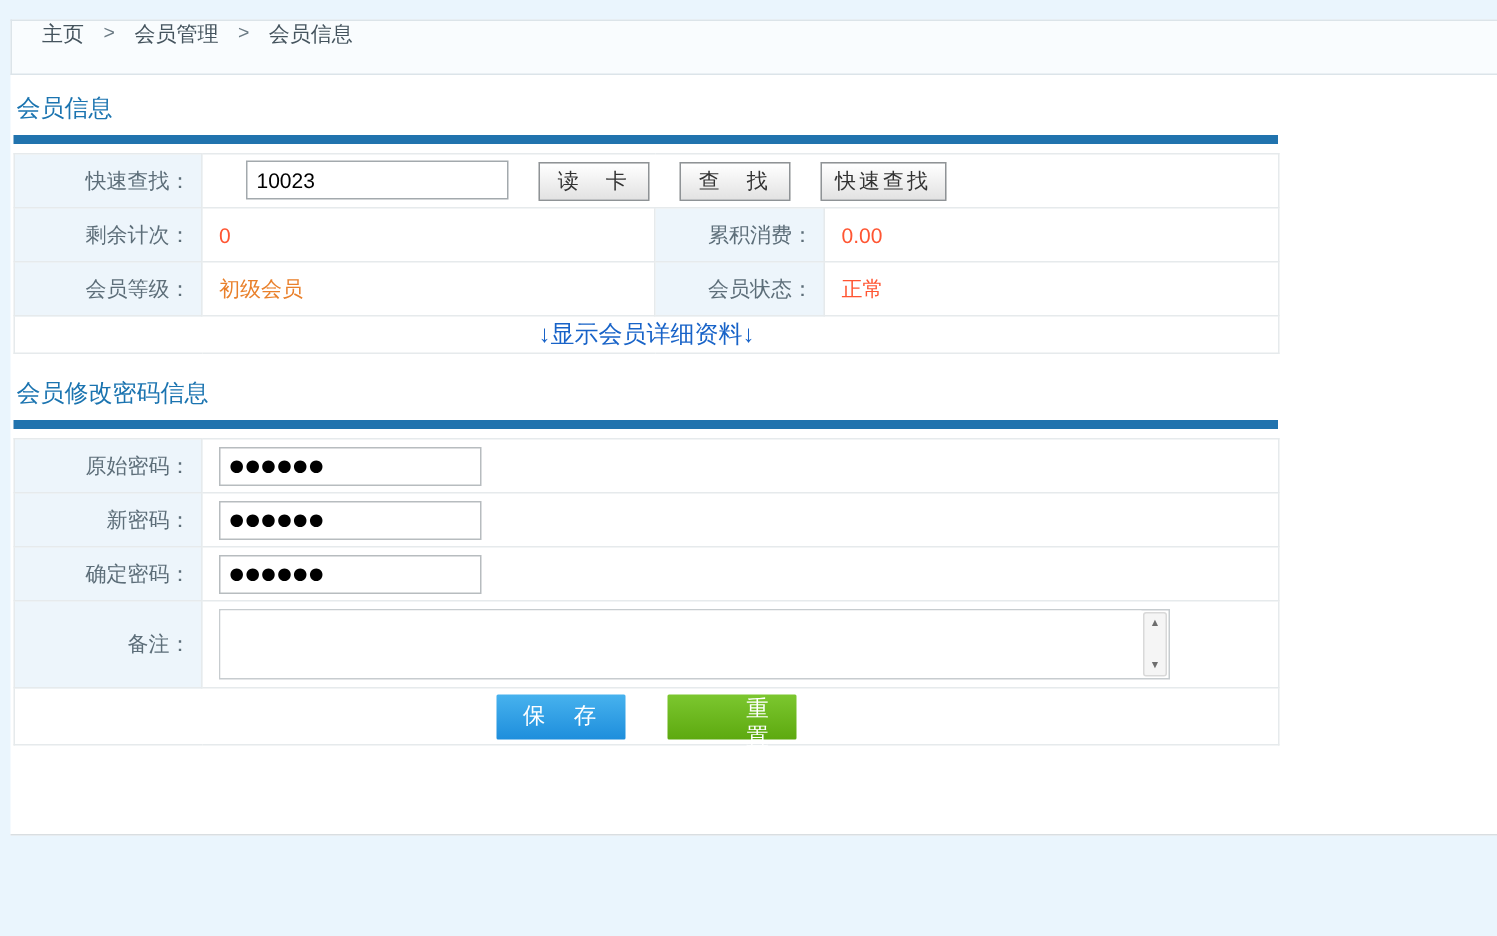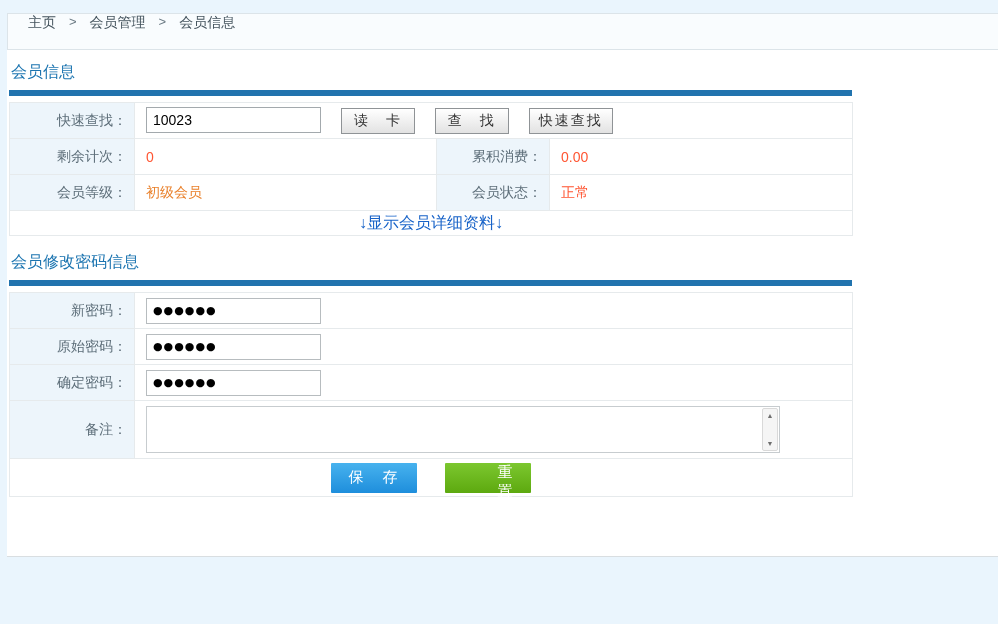--- a/index.html
+++ b/index.html
@@ -91,21 +91,21 @@
     padding: 0 9px;
     margin-left: 16px;
     border: 1px solid #8f9396;
     background: linear-gradient(#ffffff, #e2e2e2);
     color: #333;
     font-size: 14px;
     letter-spacing: 2px;
     cursor: pointer;
     font-family: inherit;
   }
-  td.quick-cell { padding-left: 11px; }
+  td.quick-cell { padding-left: 29px; }
 
   tr.detail-row td { height: 25px; text-align: center; }
   .detail-link { color: #1863c8; text-decoration: none; font-size: 16px; cursor: pointer; }
 
   tr.remark-row td { height: 58px; }
   .remark-wrap {
     position: relative;
     width: 634px;
     height: 47px;
     border: 1px solid #c7cccf;
@@ -206,27 +206,27 @@
     <div class="section-title" style="margin-top:16px">会员修改密码信息</div>
     <div class="section-bar"></div>
 
     <table class="form-table">
       <colgroup>
         <col style="width:125px">
           <col style="width:718px">
       </colgroup>
       <tbody>
           <tr>
+        <td class="lbl">原始密码：</td>
+        <td class="val">
+          <input class="pwd-input" type="text" value="●●●●●●" style="">
+        </td>
+      </tr>
+      <tr>
         <td class="lbl">新密码：</td>
-        <td class="val">
-          <input class="pwd-input" type="text" value="●●●●●●" style="">
-        </td>
-      </tr>
-      <tr>
-        <td class="lbl">原始密码：</td>
         <td class="val">
           <input class="pwd-input" type="text" value="●●●●●●" style="">
         </td>
       </tr>
       <tr>
         <td class="lbl">确定密码：</td>
         <td class="val">
           <input class="pwd-input" type="text" value="●●●●●●" style="">
         </td>
       </tr>

